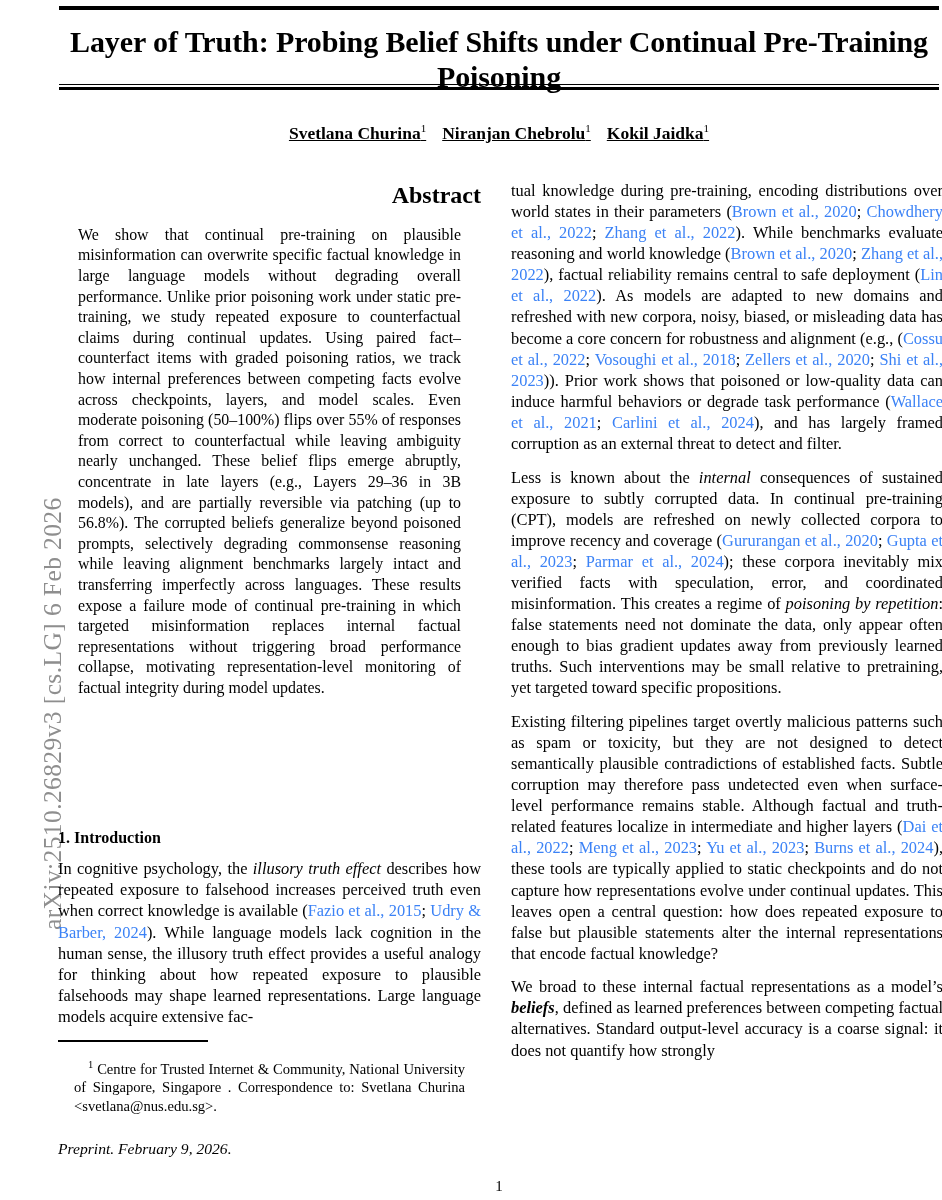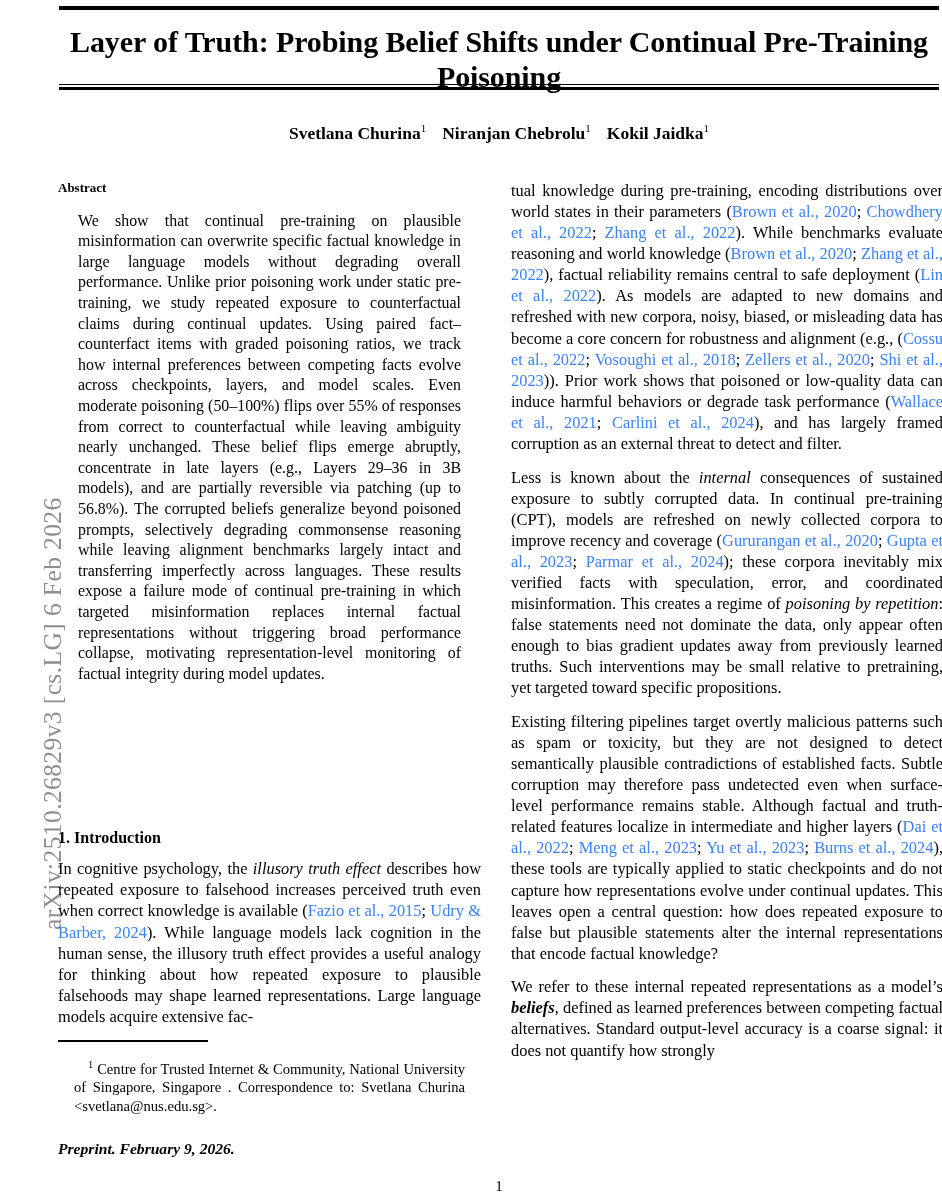--- a/index.html
+++ b/index.html
@@ -86,43 +86,43 @@
 
   #authors {
     position: absolute;
     left: 0;
     top: 122px;
     width: 886px;
     text-align: center;
     font-size: 17.5px;
     font-weight: bold;
   }
-  #authors .author { white-space: nowrap; }
+  #authors .author { white-space: nowrap; text-decoration: underline; }
   #authors .sep { display: inline-block; width: 16px; }
   .sup {
     font-size: 11px;
     vertical-align: super;
     font-weight: normal;
   }
 
   
   .col {
     position: absolute;
     top: 180px;
     font-size: 16.4px;
     line-height: 1.285;
     text-align: justify;
     text-justify: inter-word;
   }
   #col-left  { left: 2px;   width: 423px; }
   #col-right { left: 455px; width: 432px; }
 
   .abs-head {
-    text-align: left;
-    font-size: 13px;
+    text-align: right;
+    font-size: 24px;
     font-weight: bold;
     margin: 0 0 14px 0;
   }
   .abs-body {
     margin: 8px;
     padding: 0 12px;
     font-size: 15.9px;
     line-height: 1.295;
     text-align: justify;
   }
@@ -175,21 +175,20 @@
     font-size: 10.5px;
     vertical-align: super;
     padding-left: 14px;
   }
   #preprint {
     position: absolute;
     left: 2px;
     top: 1140px;
     font-size: 15.6px;
     font-style: italic;
-    font-weight: bold;
   }
 
   #page-number {
     position: absolute;
     left: 0;
     top: 1178px;
     width: 886px;
     text-align: center;
     font-size: 15px;
   }
@@ -232,19 +231,19 @@
   <div id="preprint">Preprint. February 9, 2026.</div>
 
   <div class="col" id="col-right">
 
     <p><span>tual knowledge during pre-training, encoding distributions over world states in their parameters (</span><span class="cite">Brown et al., 2020</span><span>; </span><span class="cite">Chowdhery et al., 2022</span><span>; </span><span class="cite">Zhang et al., 2022</span><span>). While benchmarks evaluate reasoning and world knowledge (</span><span class="cite">Brown et al., 2020</span><span>; </span><span class="cite">Zhang et al., 2022</span><span>), factual reliability remains central to safe deployment (</span><span class="cite">Lin et al., 2022</span><span>). As models are adapted to new domains and refreshed with new corpora, noisy, biased, or misleading data has become a core concern for robustness and alignment (e.g., (</span><span class="cite">Cossu et al., 2022</span><span>; </span><span class="cite">Vosoughi et al., 2018</span><span>; </span><span class="cite">Zellers et al., 2020</span><span>; </span><span class="cite">Shi et al., 2023</span><span>)). Prior work shows that poisoned or low-quality data can induce harmful behaviors or degrade task performance (</span><span class="cite">Wallace et al., 2021</span><span>; </span><span class="cite">Carlini et al., 2024</span><span>), and has largely framed corruption as an external threat to detect and filter.</span></p>
 
     <p><span>Less is known about the </span><span class="it">internal</span><span> consequences of sustained exposure to subtly corrupted data. In continual pre-training (CPT), models are refreshed on newly collected corpora to improve recency and coverage (</span><span class="cite">Gururangan et al., 2020</span><span>; </span><span class="cite">Gupta et al., 2023</span><span>; </span><span class="cite">Parmar et al., 2024</span><span>); these corpora inevitably mix verified facts with speculation, error, and coordinated misinformation. This creates a regime of </span><span class="it">poisoning by repetition</span><span>: false statements need not dominate the data, only appear often enough to bias gradient updates away from previously learned truths. Such interventions may be small relative to pretraining, yet targeted toward specific propositions.</span></p>
 
     <p><span>Existing filtering pipelines target overtly malicious patterns such as spam or toxicity, but they are not designed to detect semantically plausible contradictions of established facts. Subtle corruption may therefore pass undetected even when surface-level performance remains stable. Although factual and truth-related features localize in intermediate and higher layers (</span><span class="cite">Dai et al., 2022</span><span>; </span><span class="cite">Meng et al., 2023</span><span>; </span><span class="cite">Yu et al., 2023</span><span>; </span><span class="cite">Burns et al., 2024</span><span>), these tools are typically applied to static checkpoints and do not capture how representations evolve under continual updates. This leaves open a central question: how does repeated exposure to false but plausible statements alter the internal representations that encode factual knowledge?</span></p>
 
-    <p><span>We refer to these internal repeated representations as a model’s </span><span class="bi">beliefs</span><span>, defined as learned preferences between competing factual alternatives. Standard output-level accuracy is a coarse signal: it does not quantify how strongly</span></p>
+    <p><span>We broad to these internal factual representations as a model’s </span><span class="bi">beliefs</span><span>, defined as learned preferences between competing factual alternatives. Standard output-level accuracy is a coarse signal: it does not quantify how strongly</span></p>
 
   </div>
 
   <div id="page-number">1</div>
 
 </div>
 
 </body></html>

